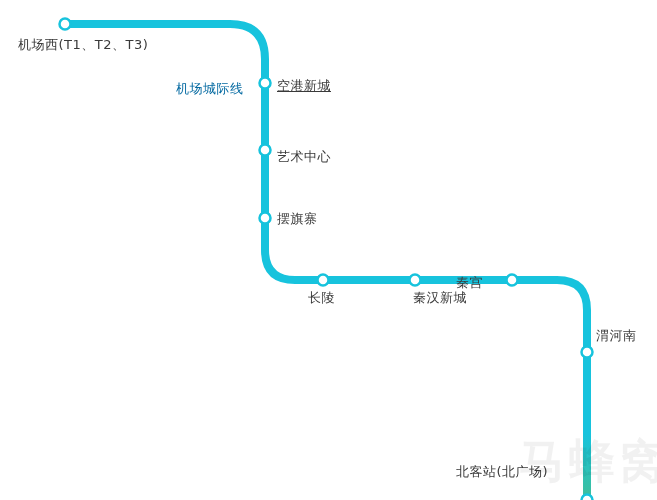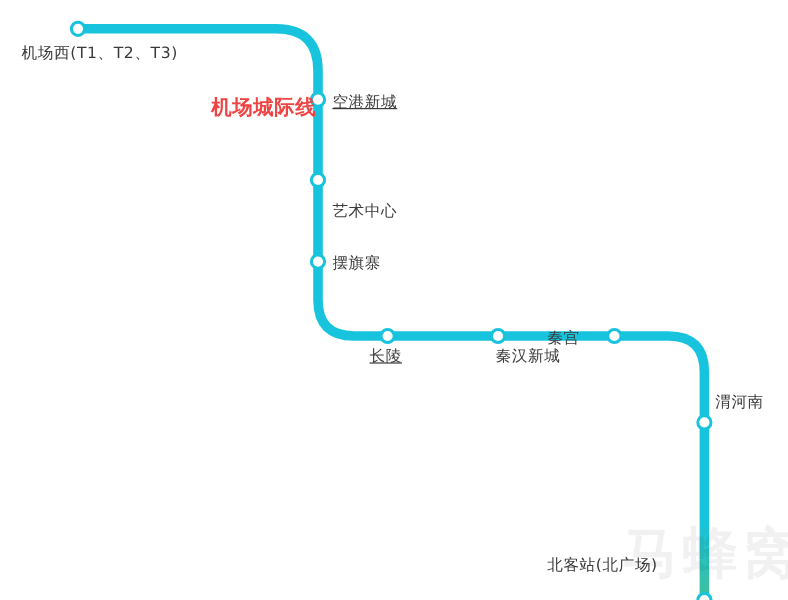--- a/index.html
+++ b/index.html
@@ -27,23 +27,23 @@
   .station-label {
     position: absolute;
     font-size: 13px;
     color: #3a3a3a;
     white-space: nowrap;
     letter-spacing: 0.5px;
     line-height: 1;
   }
   .line-name-label {
     position: absolute;
-    font-size: 17px;
-    font-weight: bold;
-    color: #ef4444;
+    font-size: 13px;
+    font-weight: normal;
+    color: #0369a1;
     white-space: nowrap;
     letter-spacing: 0.5px;
     line-height: 1;
   }
   .watermark {
     position: absolute;
     font-size: 46px;
     font-weight: bold;
     color: rgba(0, 0, 0, 0.055);
     white-space: nowrap;
@@ -75,23 +75,23 @@
         <circle cx="415" cy="280" r="5.5" fill="#ffffff" stroke="#17c3dd" stroke-width="2.5"></circle>
         <circle cx="512" cy="280" r="5.5" fill="#ffffff" stroke="#17c3dd" stroke-width="2.5"></circle>
         <circle cx="587" cy="352" r="5.5" fill="#ffffff" stroke="#17c3dd" stroke-width="2.5"></circle>
         <circle cx="587" cy="500" r="5.5" fill="#ffffff" stroke="#17c3dd" stroke-width="2.5"></circle>
       </g>
   </svg>
 
   <div id="station-labels">
       <div class="station-label" style="left: 18px; top: 38px;">机场西(T1、T2、T3)</div>
       <div class="station-label" style="left: 277px; top: 79px; text-decoration: underline;">空港新城</div>
-      <div class="station-label" style="left: 277px; top: 150px; margin-top: 20px;">艺术中心</div>
-      <div class="station-label" style="left: 277px; top: 212px; font-family: Liberation Serif, serif;">摆旗寨</div>
-      <div class="station-label" style="left: 308px; top: 291px; text-decoration: underline;">长陵</div>
+      <div class="station-label" style="left: 277px; top: 150px;">艺术中心</div>
+      <div class="station-label" style="left: 277px; top: 212px;">摆旗寨</div>
+      <div class="station-label" style="left: 308px; top: 291px;">长陵</div>
       <div class="station-label" style="left: 388px; top: 291px; margin-left: 25px;">秦汉新城</div>
       <div class="station-label" style="left: 456px; top: 276px;">秦宫</div>
       <div class="station-label" style="left: 596px; top: 329px;">渭河南</div>
       <div class="station-label" style="left: 456px; top: 465px;">北客站(北广场)</div>
     </div>
 
   <div class="line-name-label" style="left: 176px; top: 82px;">机场城际线</div>
 
   <div class="watermark" style="left: 519px; top: 438px;">马蜂窝</div>
 

